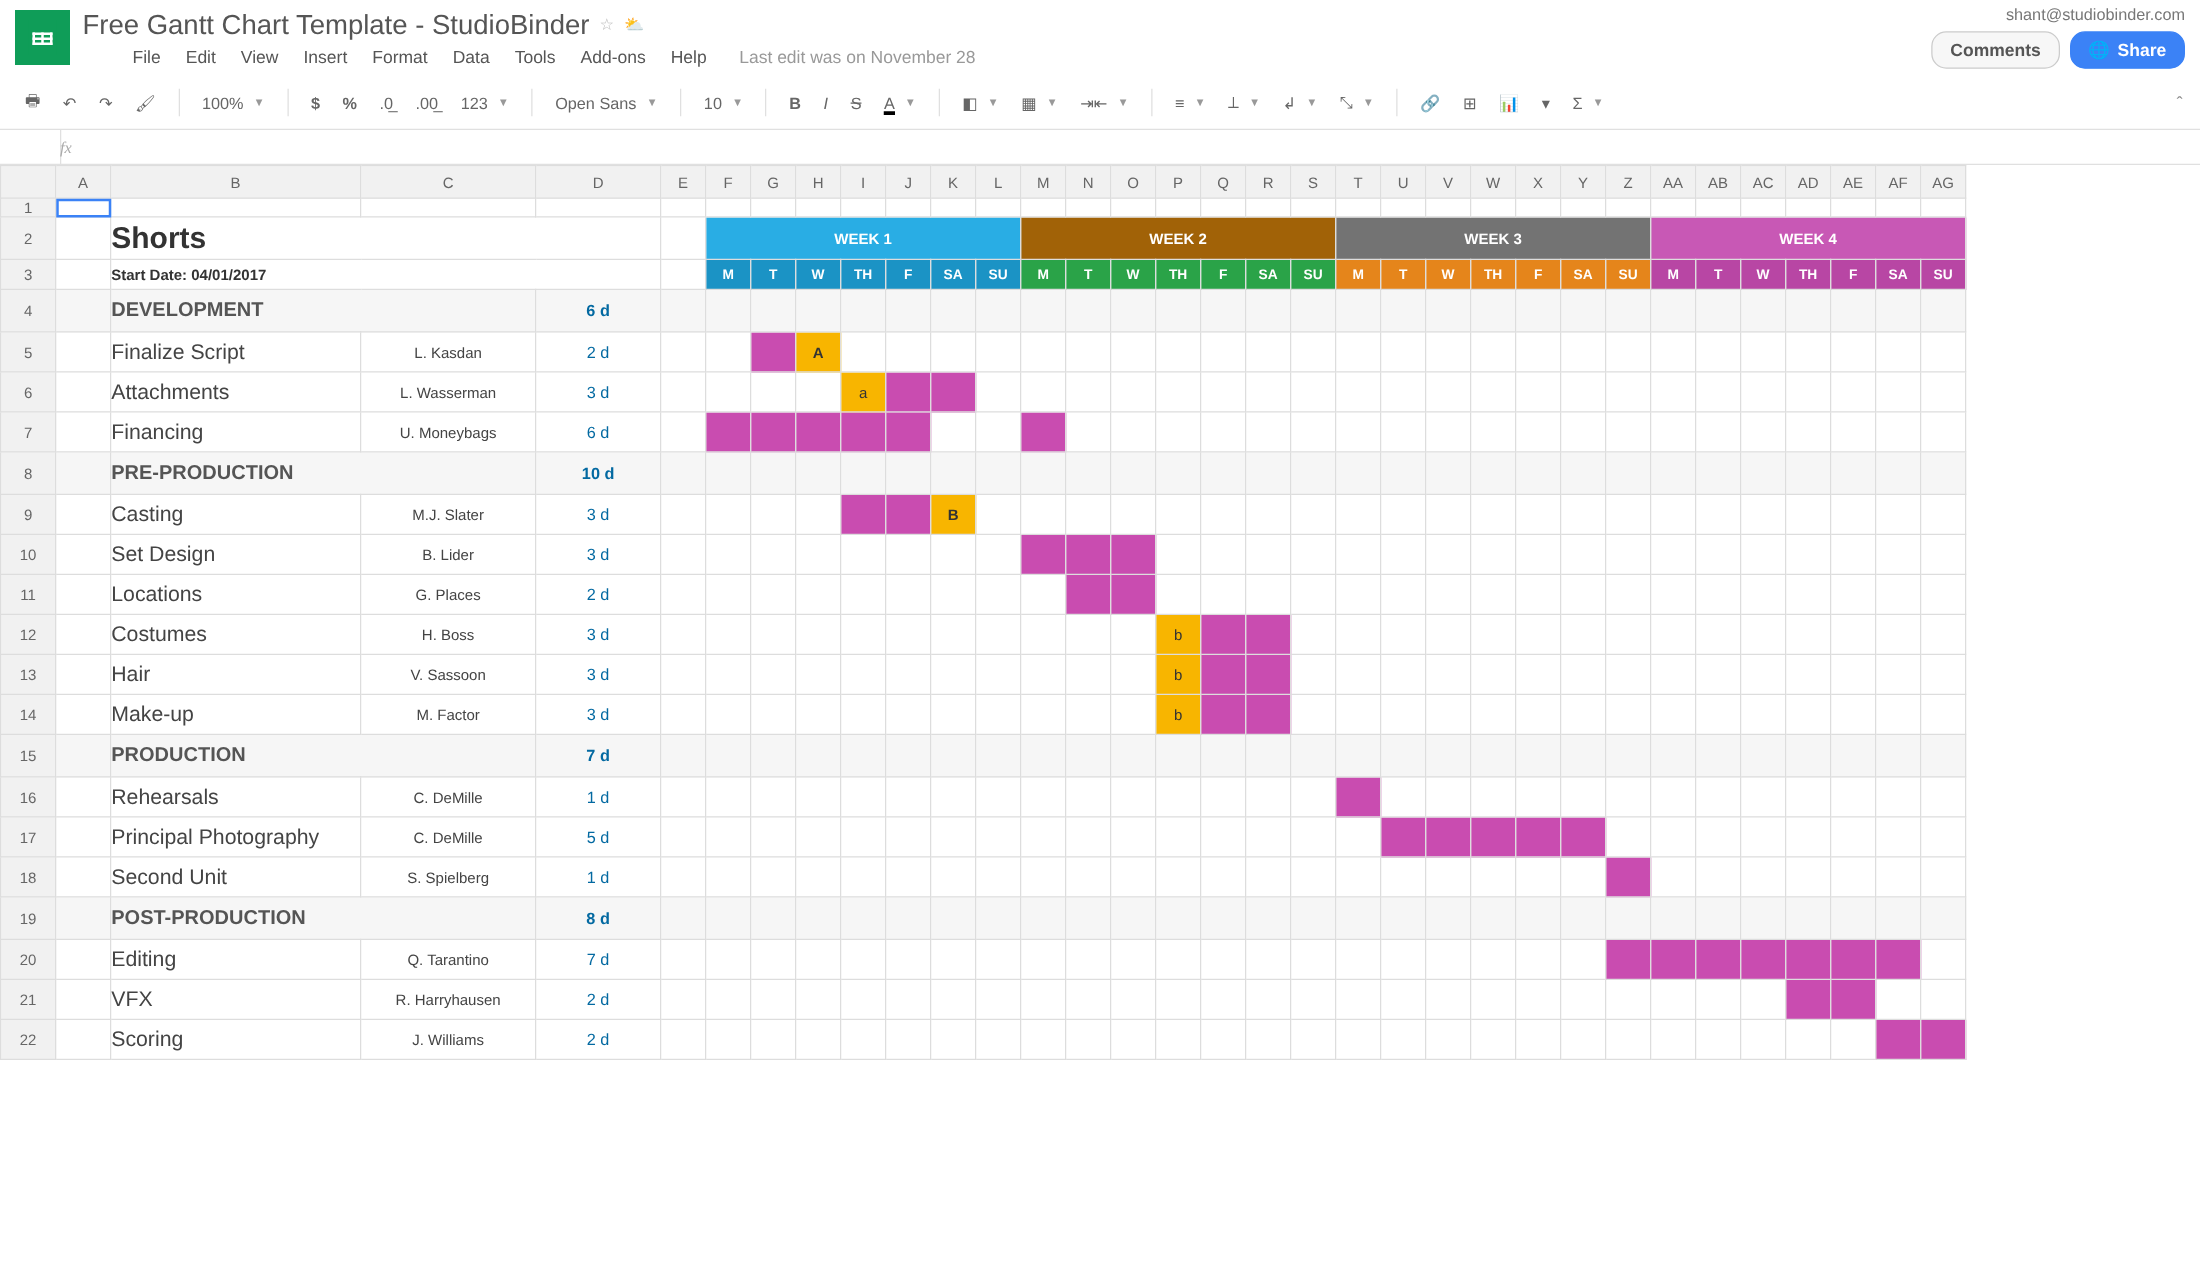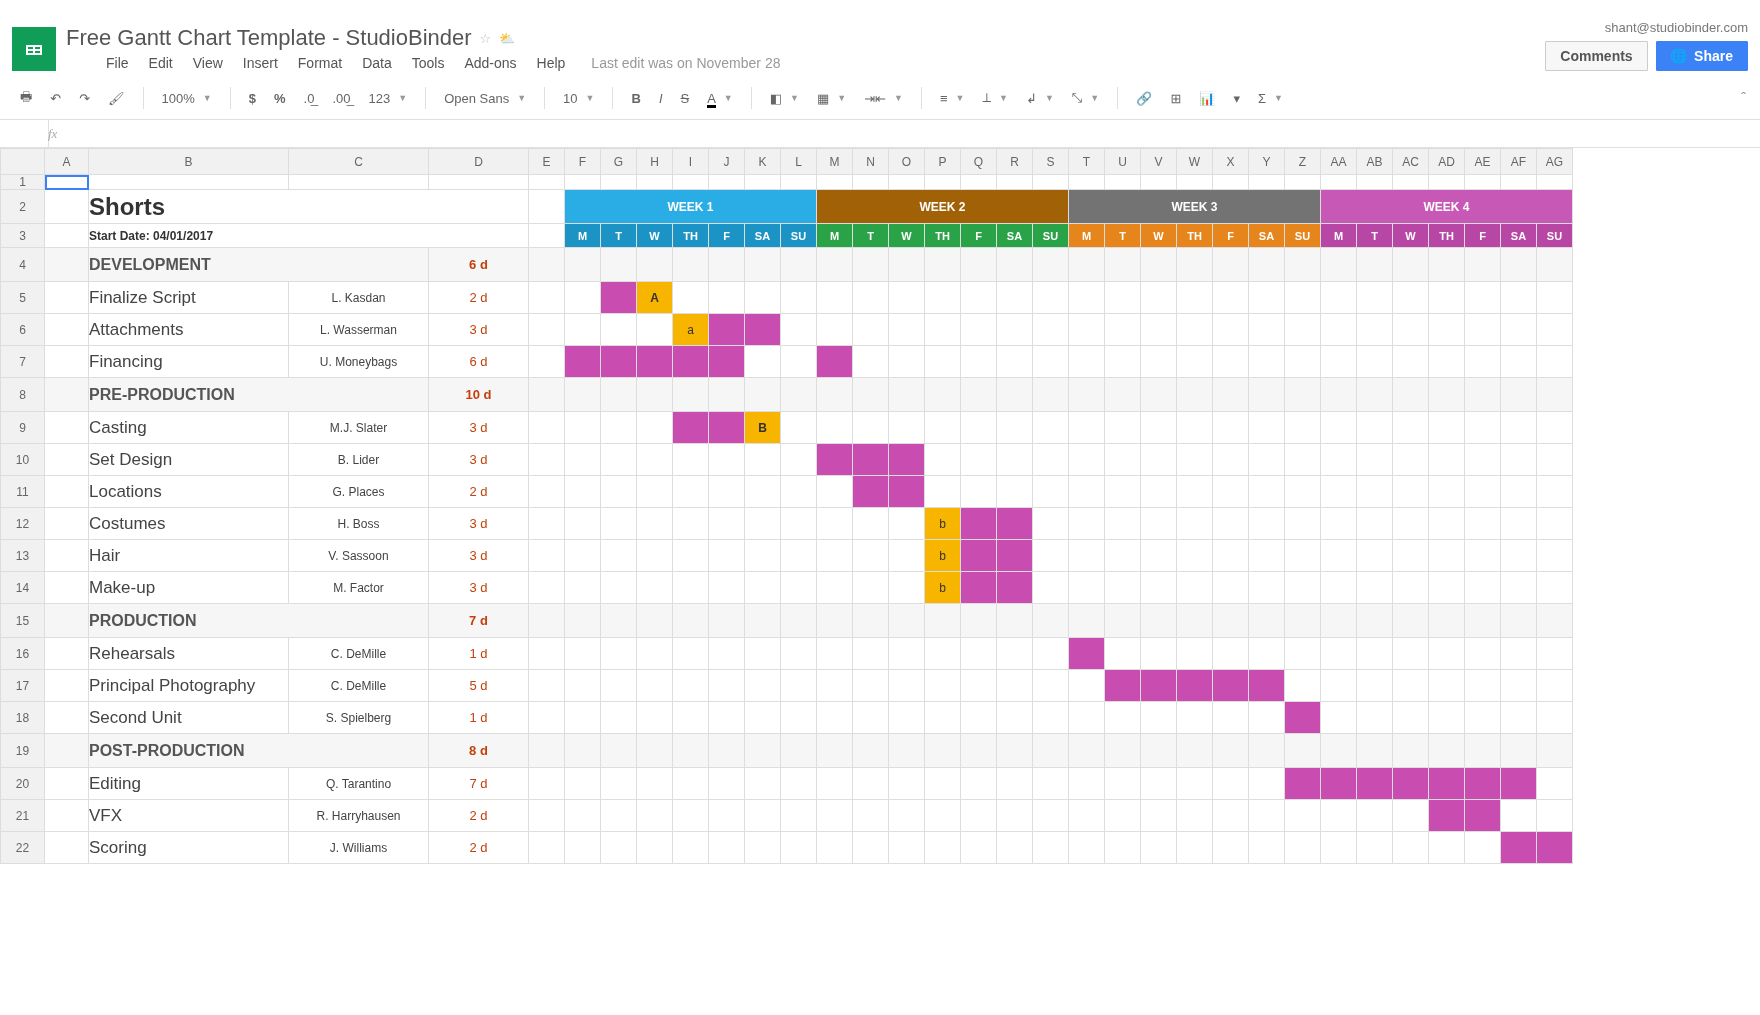--- a/index.html
+++ b/index.html
@@ -1,33 +1,33 @@
 <!DOCTYPE html>
 <html><head>
 <meta charset="utf-8">
 <style>
   * { box-sizing: border-box; margin: 0; padding: 0; }
   body { font-family: Arial, "Helvetica Neue", sans-serif; background: #fff; color: #333; font-size: 13px; overflow: hidden; }
   .app { width: 1760px; height: 1015px; display: flex; flex-direction: column; background: #fff; }
 
   
-  .titlebar { display: flex; align-items: flex-end; padding: 20px 12px 0 12px; gap: 10px; }
+  .titlebar { display: flex; align-items: center; padding: 4px 12px 0 12px; gap: 10px; }
   .logo { width: 44px; height: 44px; background: #0f9d58; display:flex; align-items:center; justify-content:center; }
   .logo svg { fill:#fff; }
   .title-col { flex: 1; }
   .doc-title-row { display: flex; align-items: center; gap: 8px; }
   .doc-title { font-size: 22px; color: #555; }
   .star-icon, .folder-icon { color: #bbb; cursor: pointer; }
   .menus { display: flex; gap: 20px; margin-top: 4px; font-size: 14px; color: #555; margin-left: 40px; }
   .menus span { cursor: pointer; }
   .last-edit { color: #999; margin-left: 6px; }
   .right-controls { display:flex; flex-direction:column; align-items:flex-end; gap:6px; }
   .user-email { color:#777; font-size:13px; }
   .btnrow { display:flex; gap:8px; }
-  .btn { border:1px solid #ccc; border-radius:1px; padding:6px 14px; font-size:14px; cursor:pointer; background:#f7f7f7; color:#555; font-weight:bold; }
+  .btn { border:1px solid #ccc; border-radius:12px; padding:6px 14px; font-size:14px; cursor:pointer; background:#f7f7f7; color:#555; font-weight:bold; }
   .btn.share { background:#3b82f6; border-color:#3b82f6; color:#fff; display:flex; align-items:center; gap:6px; }
 
   
   .toolbar { display:flex; align-items:center; padding:6px 14px; gap:6px; border-bottom:1px solid #e0e0e0; color:#666; font-size:13px; margin-top:6px; }
   .toolbar .sep { width:1px; height:22px; background:#e0e0e0; margin:0 6px; }
   .tb { padding:4px 6px; cursor:pointer; display:flex; align-items:center; gap:4px; border-radius:2px; }
   .tb .caret { font-size:9px; color:#999; margin-left:4px; }
   .underline-A { position:relative; }
   .underline-A::after { content:""; position:absolute; left:0; right:0; bottom:-2px; height:3px; background:#000; }
   .spacer { flex:1; }
@@ -60,21 +60,21 @@
   .w4 { background:#c858b5; }
 
   .day-hdr { color:#fff; font-size:11px; font-weight:bold; text-align:center; height:24px; }
   .w1d { background:#1b93c5; }
   .w2d { background:#2aa348; }
   .w3d { background:#e5851b; }
   .w4d { background:#b846a4; }
 
   .section { font-weight:bold; font-size:16px; padding-left:10px; color:#555; }
   .section-row td { background:#f6f6f6; }
-  .dur { text-align:center; font-size:13px; color:#c2410c; }
+  .dur { text-align:center; font-size:13px; color:#0369a1; }
   .dur.bold { font-weight:bold; }
   .task { font-size:17px; padding-left:18px; color:#444; }
   .person { font-size:12px; text-align:center; color:#444; }
 
   .bar-sec { background:#384552; }
   .bar-task { background:#c94cb0; }
   .bar-ann-A { background:#f8b500; color:#333; text-align:center; font-size:12px; font-weight:bold; }
   .bar-ann-a { background:#f8b500; color:#333; text-align:center; font-size:12px; }
   .barcell { height:100%; }
 

